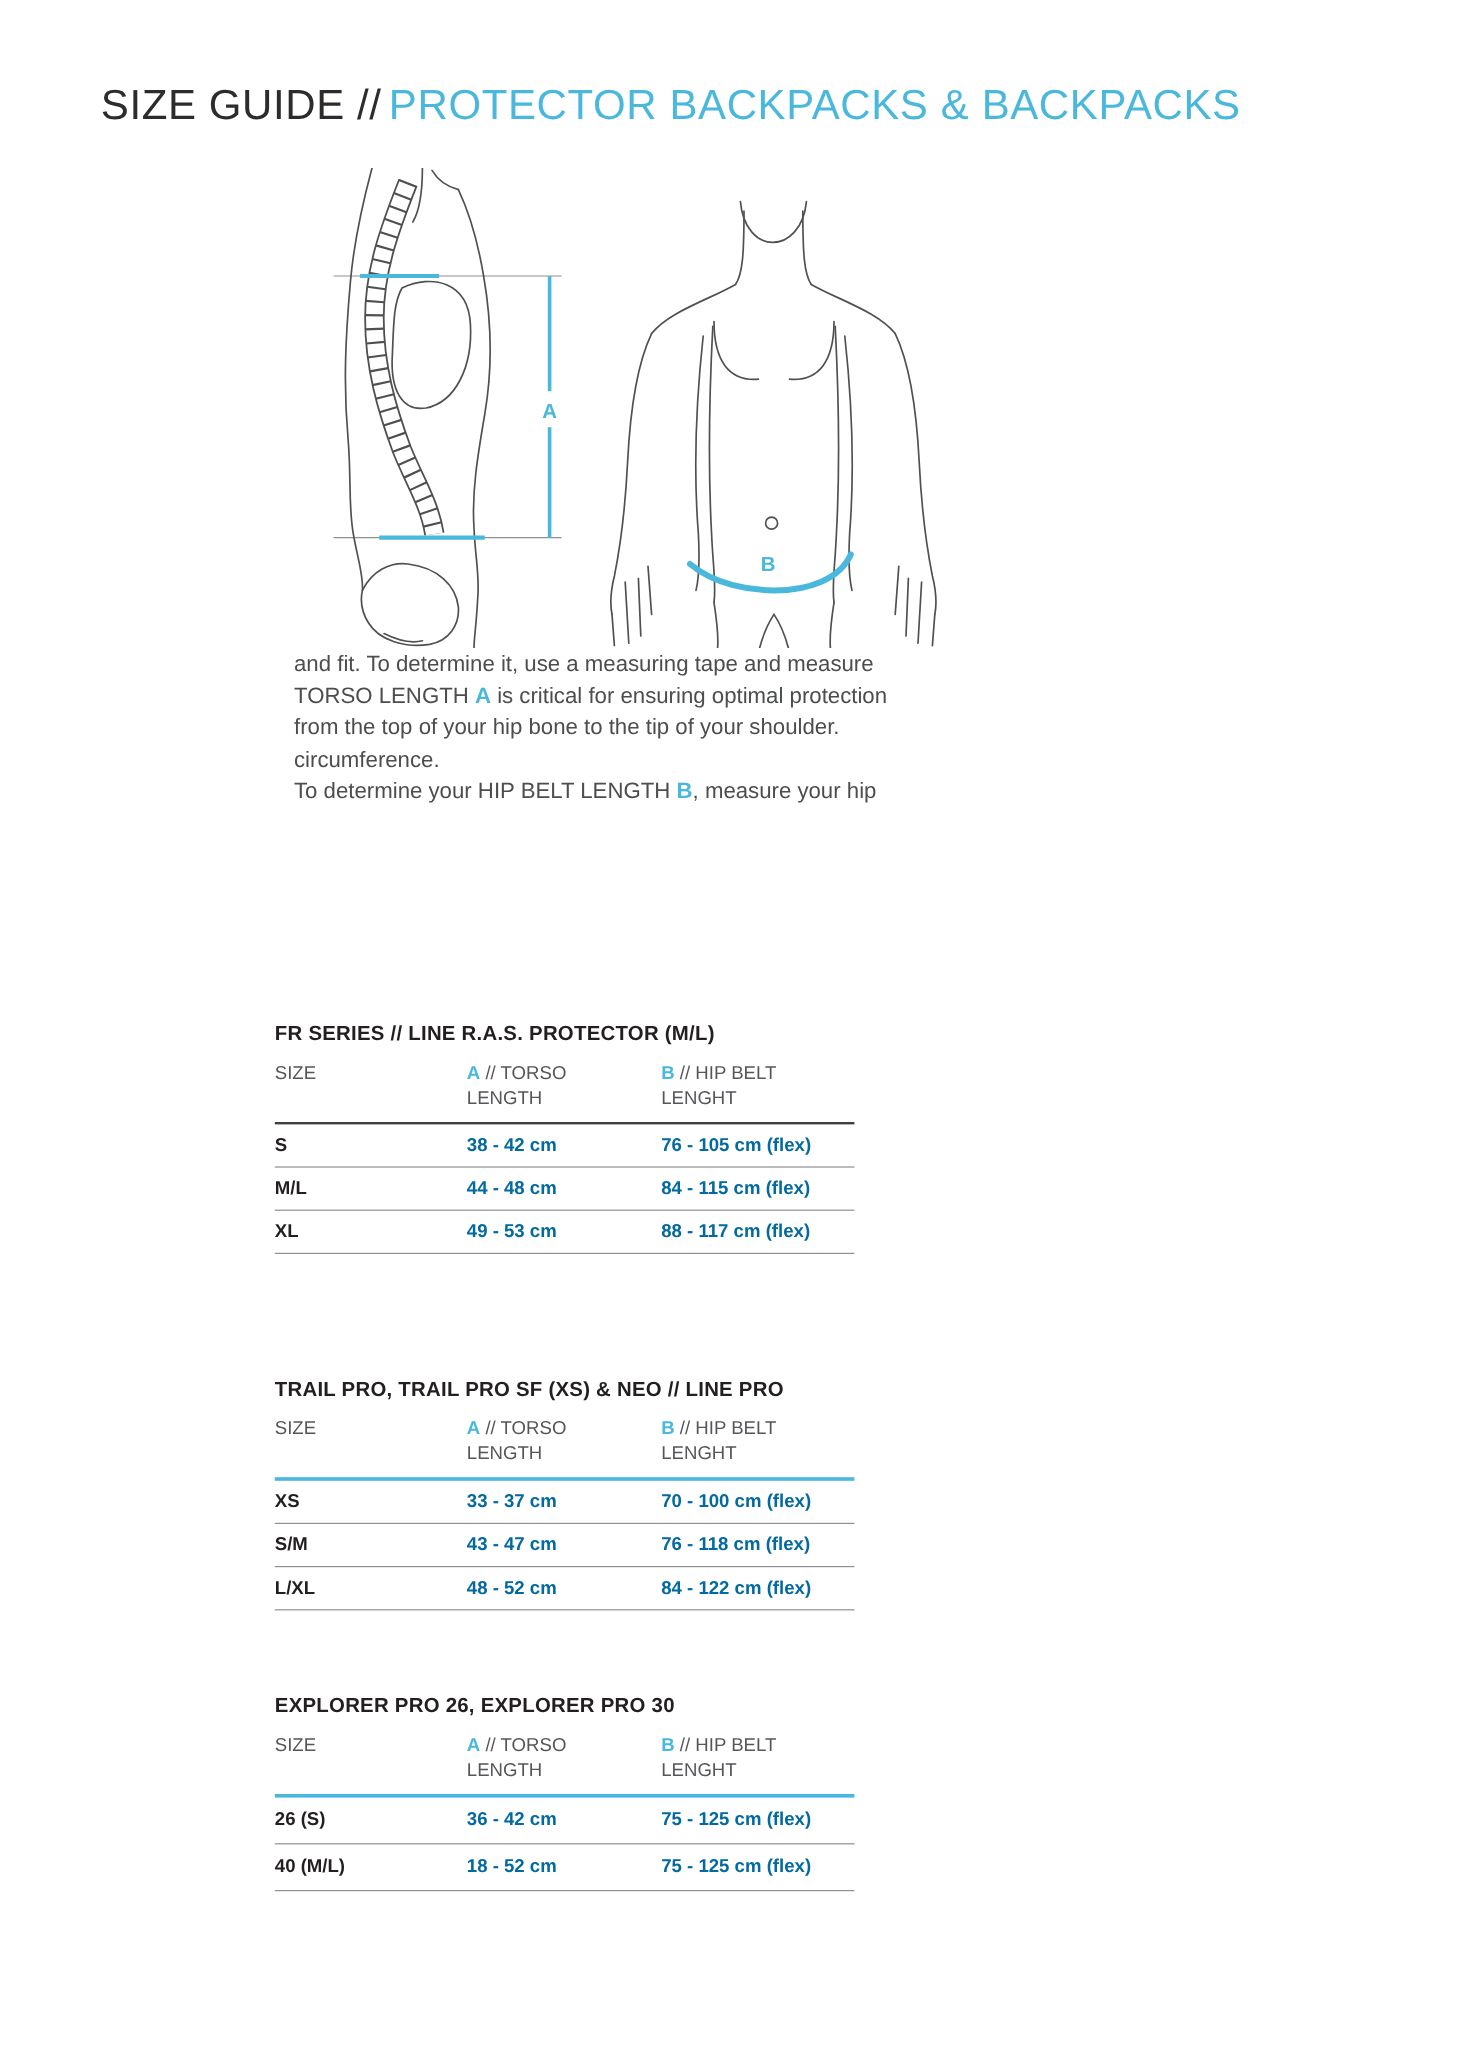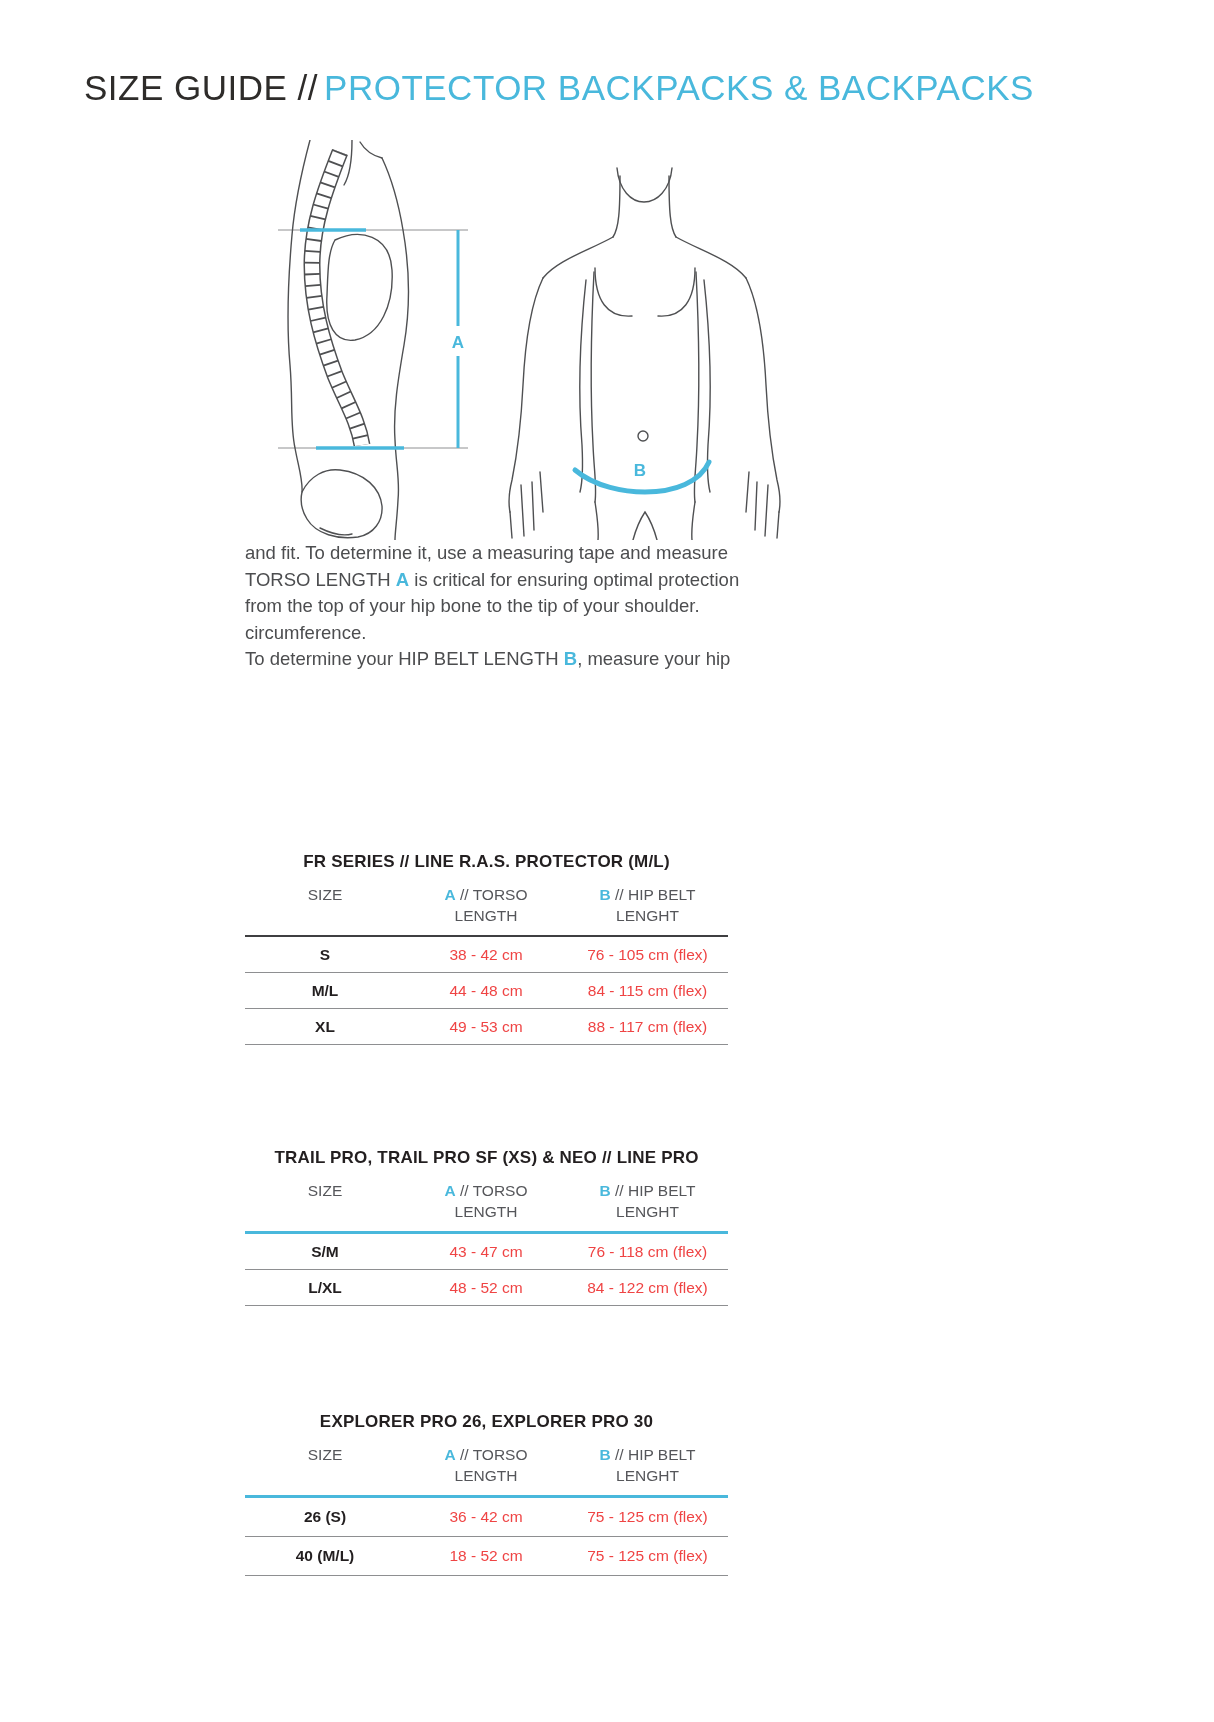--- a/index.html
+++ b/index.html
@@ -16,31 +16,31 @@
   .figures{position:absolute;left:0;top:0;}
   .spine-svg{position:absolute;left:240px;top:140px;}
   .body-svg{position:absolute;left:495px;top:140px;}
 
   
   .intro{position:absolute;left:245px;top:540px;width:540px;margin:0;
          font-size:18.5px;line-height:26.5px;color:#4c4d4f;}
   .intro .accent{color:#49b8dc;font-weight:700;}
 
   
-  .tbl{position:absolute;left:245px;width:483px;text-align:center;}
+  .tbl{position:absolute;left:229px;width:483px;}
   .tbl-title{margin:0 0 12px 0;font-size:17px;font-weight:700;color:#231f20;letter-spacing:.2px;}
   .thead,.row{display:grid;grid-template-columns:160px 162px 161px;}
   .thead{padding-bottom:9px;}
   .th{font-size:15.5px;color:#55565a;line-height:21px;}
   .th .accent{color:#49b8dc;font-weight:700;}
   .rule{height:2px;background:#3f3f41;}
   .rule.accent-rule{height:3px;background:#49b8dc;}
   .row{height:35px;align-items:center;border-bottom:1px solid #8e8f91;font-size:15.5px;}
   .tbl-3 .row{height:38px;}
-  .cell{color:#ef4444;}
+  .cell{color:#0369a1;font-weight:bold;}
   .cell.size{font-weight:700;color:#231f20;}
 
   .t1{top:852px;} .t2{top:1148px;} .t3{top:1412px;}
 </style>
 </head>
 <body>
 
 <div class="page">
 
   <h1 class="title"><span class="t-dark">SIZE GUIDE //</span><span class="t-accent">PROTECTOR BACKPACKS &amp; BACKPACKS</span></h1>
@@ -149,20 +149,25 @@
         <div><span class="accent">A</span> <span>// TORSO</span></div>
         <div>LENGTH</div>
       </div>
       <div class="th">
         <div><span class="accent">B</span> <span>// HIP BELT</span></div>
         <div>LENGHT</div>
       </div>
     </div>
     <div class="rule accent-rule"></div>
     <div class="row">
+      <div class="cell size">XS</div>
+      <div class="cell">33 - 37 cm</div>
+      <div class="cell">70 - 100 cm (flex)</div>
+    </div>
+    <div class="row">
       <div class="cell size">S/M</div>
       <div class="cell">43 - 47 cm</div>
       <div class="cell">76 - 118 cm (flex)</div>
     </div>
     <div class="row">
       <div class="cell size">L/XL</div>
       <div class="cell">48 - 52 cm</div>
       <div class="cell">84 - 122 cm (flex)</div>
     </div>
   </section>

